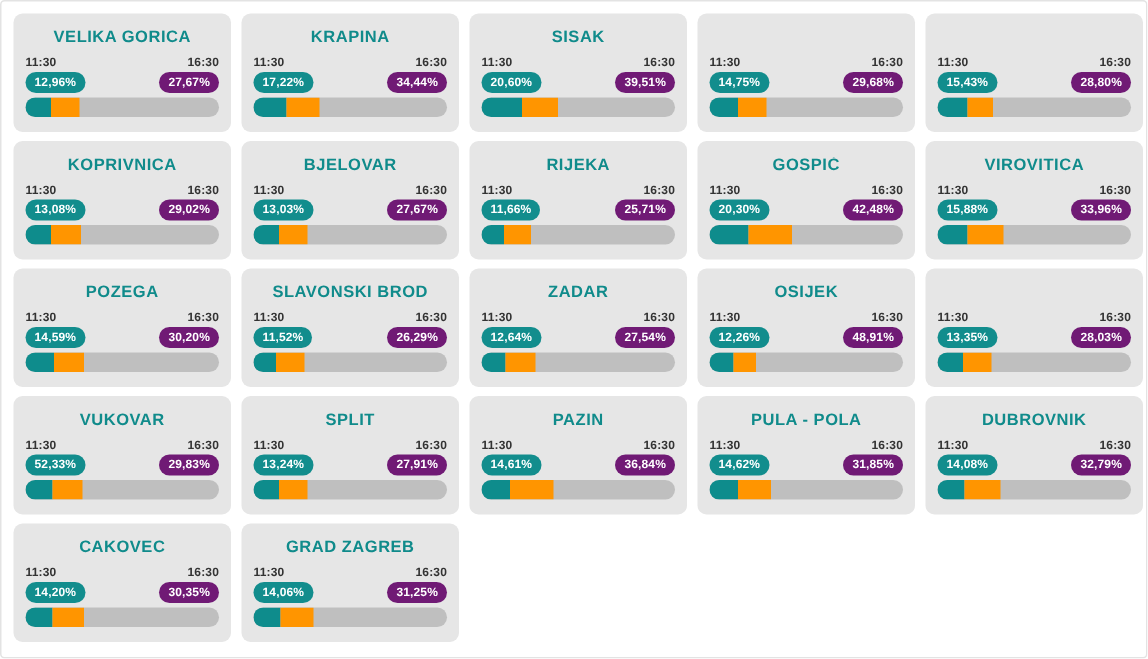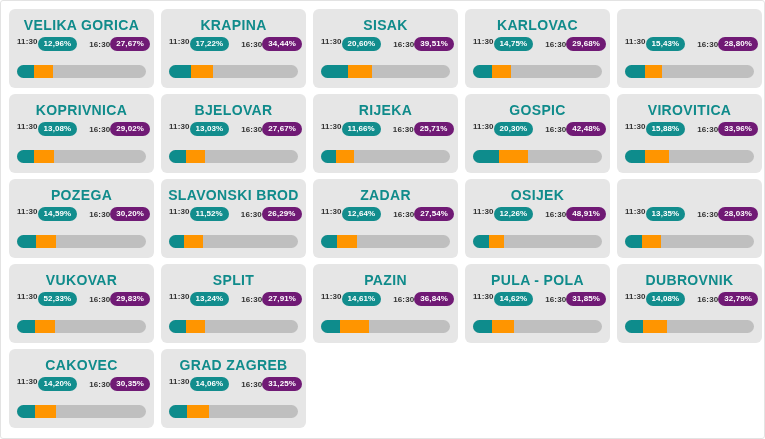--- a/index.html
+++ b/index.html
@@ -45,42 +45,42 @@
     border-radius: 6px;
     padding: 0;
   }
 
   .card-title {
     position: absolute;
     top: 11px;
     left: 0;
     right: 0;
     text-align: center;
-    font-size: 14px;
+    font-size: 11px;
     font-weight: bold;
     letter-spacing: 0.35px;
     color: #108b8b;
     line-height: 10px;
     white-space: nowrap;
     overflow: hidden;
   }
 
   .times {
     position: absolute;
     top: 28px;
     left: 8px;
     right: 8px;
     display: flex;
     justify-content: space-between;
     align-items: flex-start;
   }
 
   .time-block {
     display: flex;
-    flex-direction: row;
+    flex-direction: column;
     align-items: center;
   }
   .time-block.left { align-items: flex-start; }
   .time-block.right { align-items: flex-end; margin-left: 12px; }
 
   .time-label {
     font-size: 8px;
     font-weight: bold;
     color: #333333;
     line-height: 9px;
@@ -169,21 +169,20 @@
         <div class="time-label">16:30</div>
         <div class="badge orange">39,51%</div>
       </div>
     </div>
     <div class="bar-track">
       <div class="bar-seg teal" style="width: 20.6%;"></div>
       <div class="bar-seg orange" style="width: 18.91%;"></div>
     </div>
   </div>
       <div class="card">
-    <div class="card-title">KARLOVAC</div>
     <div class="times">
       <div class="time-block left">
         <div class="time-label">11:30</div>
         <div class="badge teal">14,75%</div>
       </div>
       <div class="time-block right">
         <div class="time-label">16:30</div>
         <div class="badge orange">29,68%</div>
       </div>
     </div>

